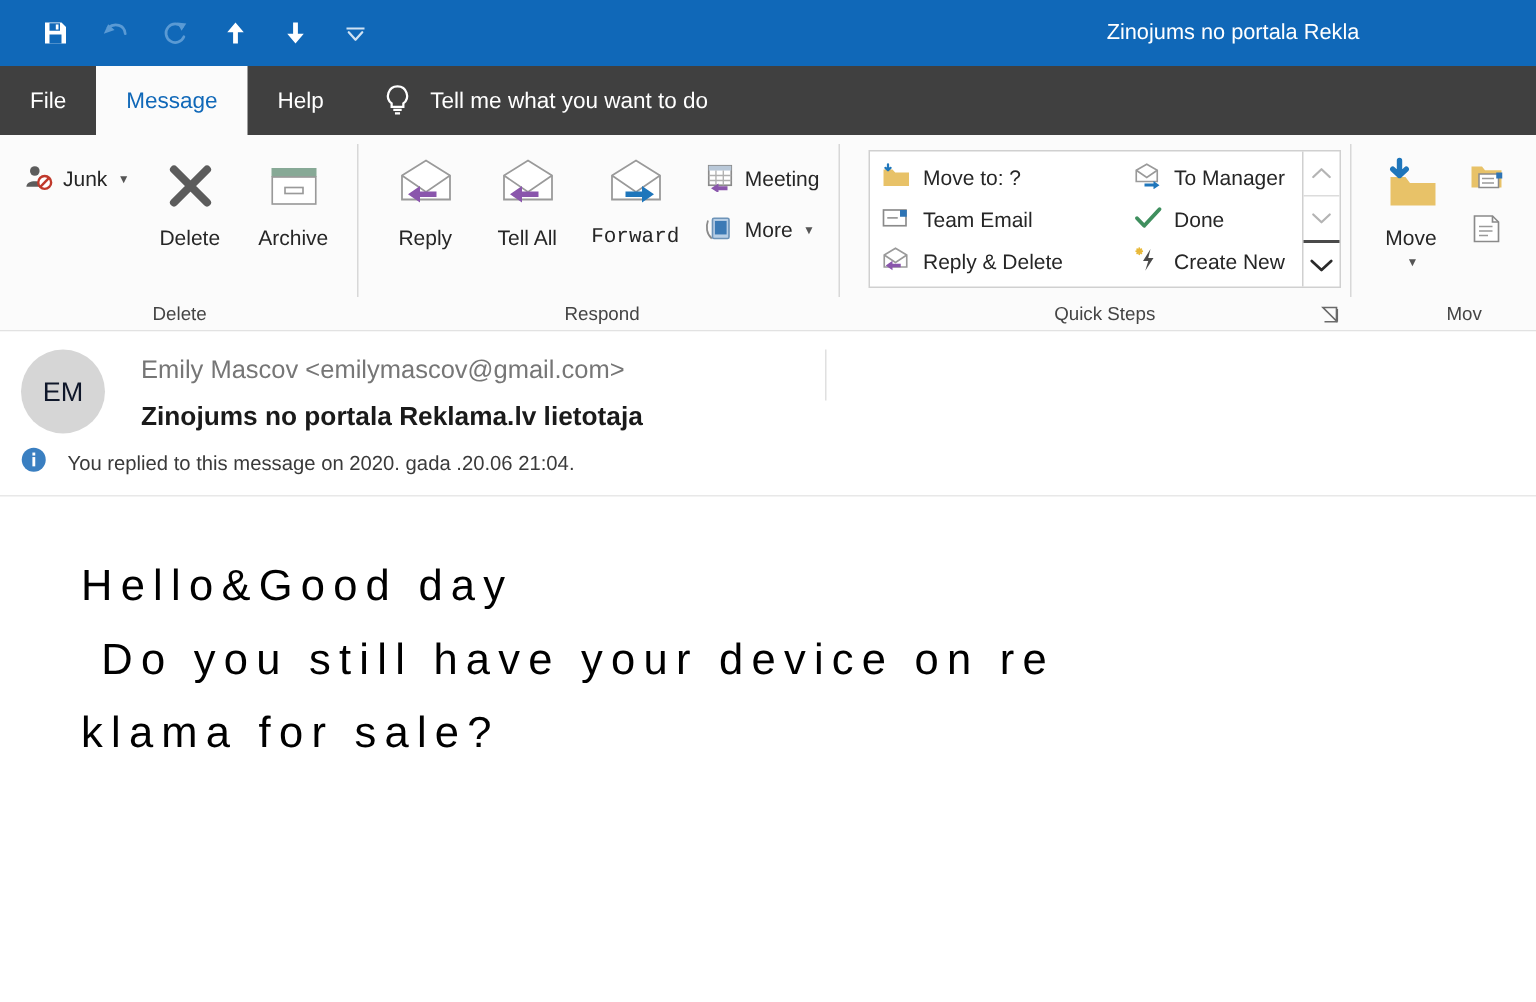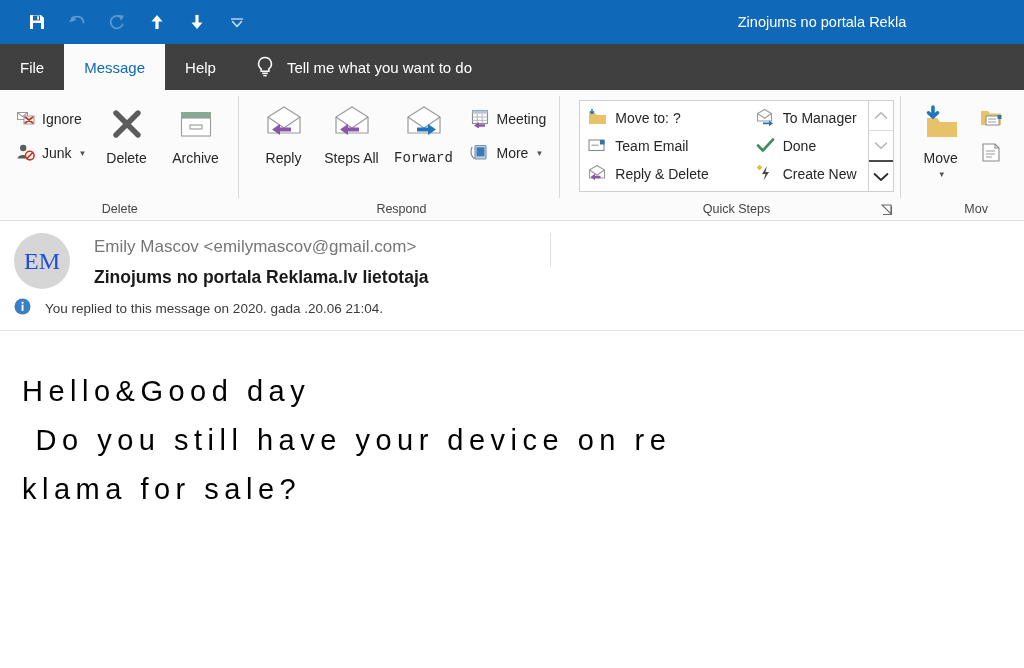--- a/index.html
+++ b/index.html
@@ -184,25 +184,24 @@
   .msg-header {
     padding: 12px 0 0 0;
     background: #ffffff;
     position: relative;
   }
   .msg-row { display: flex; padding: 0 14px; }
   .avatar {
     width: 56px; height: 56px;
     border-radius: 50%;
     background: #d6d6d6;
-    color: #1d4ed8;
+    color: #0f172a;
     display: flex; align-items: center; justify-content: center;
-    font-size: 24px;
+    font-size: 18px;
     flex: 0 0 auto;
-    font-family: Liberation Serif, serif;
   }
   .msg-meta { padding-left: 24px; flex: 1; min-width: 0; position: relative; }
   .sender {
     font-size: 17px;
     color: #767676;
     padding-top: 4px;
     white-space: nowrap;
   }
   .subject {
     font-size: 17.5px;
@@ -227,20 +226,21 @@
     margin-top: 12px;
     height: 1px;
     background: #e8e8e8;
   }
 
   
   .msg-body {
     padding: 36px 0 0 22px;
     background: #ffffff;
     height: 300px;
+    margin-left: 32px;
   }
   .body-line {
     font-size: 29px;
     color: #000000;
     letter-spacing: 5.5px;
     line-height: 49px;
     white-space: pre;
     font-family: "Liberation Sans", sans-serif;
   }
 </style>
@@ -311,31 +311,20 @@
     </span>
     <span>Tell me what you want to do</span>
   </div>
 </div>
 
 <div class="ribbon">
 
   <div class="group" style="padding-left:8px;">
     <div class="group-body">
       <div class="col-small">
-        <div class="btn-small">
-          <span>
-            <svg width="22" height="20" viewBox="0 0 22 20">
-              <path d="M2.5 4.5 L12.5 4.5 L12.5 11.5 L2.5 11.5 Z" fill="#ffffff" stroke="#9a9a9a" stroke-width="1.1"></path>
-              <path d="M2.5 4.5 L7.5 8.6 L12.5 4.5" fill="none" stroke="#9a9a9a" stroke-width="1.1"></path>
-              <path d="M9 8 L19 8 L19 16 L9 16 Z" fill="#ffffff" stroke="#9a9a9a" stroke-width="1.1"></path>
-              <path d="M10.4 9.3 L17.6 14.8 M17.6 9.3 L10.4 14.8" stroke="#c0392b" stroke-width="1.9" stroke-linecap="round"></path>
-            </svg>
-          </span>
-          <span>Ignore</span>
-        </div>
         <div class="btn-small">
           <span>
             <svg width="22" height="20" viewBox="0 0 22 20">
               <circle cx="8.2" cy="6" r="3.2" fill="#5c5c5c"></circle>
               <path d="M2.6 16.5 C2.6 11.7, 13.8 11.7, 13.8 16.5 Z" fill="#5c5c5c"></path>
               <circle cx="14.8" cy="13.6" r="4.3" fill="#ffffff" stroke="#c0392b" stroke-width="1.6"></circle>
               <line x1="11.9" y1="16.6" x2="17.7" y2="10.6" stroke="#c0392b" stroke-width="1.6"></line>
             </svg>
           </span>
           <span>Junk</span>
@@ -380,21 +369,21 @@
       </div>
 
       <div class="btn-large">
         <span class="ico">
           <svg width="46" height="44" viewBox="0 0 46 44">
             <path d="M7 30 L7 14 L23 4 L39 14 L39 30 Z" fill="#ffffff" stroke="#9a9a9a" stroke-width="1.2"></path>
             <path d="M7 14 L23 25 L39 14" fill="none" stroke="#9a9a9a" stroke-width="1.2"></path>
             <path d="M11 26.5 L19 21 L19 24.6 L30 24.6 L30 28.4 L19 28.4 L19 32 Z" fill="#8a56ac"></path>
           </svg>
         </span>
-        <span class="lbl">Steps All</span>
+        <span class="lbl">Tell All</span>
       </div>
 
       <div class="btn-large" style="width:72px;font-family:Liberation Mono, monospace;">
         <span class="ico">
           <svg width="46" height="44" viewBox="0 0 46 44">
             <path d="M7 30 L7 14 L23 4 L39 14 L39 30 Z" fill="#ffffff" stroke="#9a9a9a" stroke-width="1.2"></path>
             <path d="M7 14 L23 25 L39 14" fill="none" stroke="#9a9a9a" stroke-width="1.2"></path>
             <path d="M35 26.5 L27 21 L27 24.6 L16 24.6 L16 28.4 L27 28.4 L27 32 Z" fill="#1f76bb"></path>
           </svg>
         </span>

